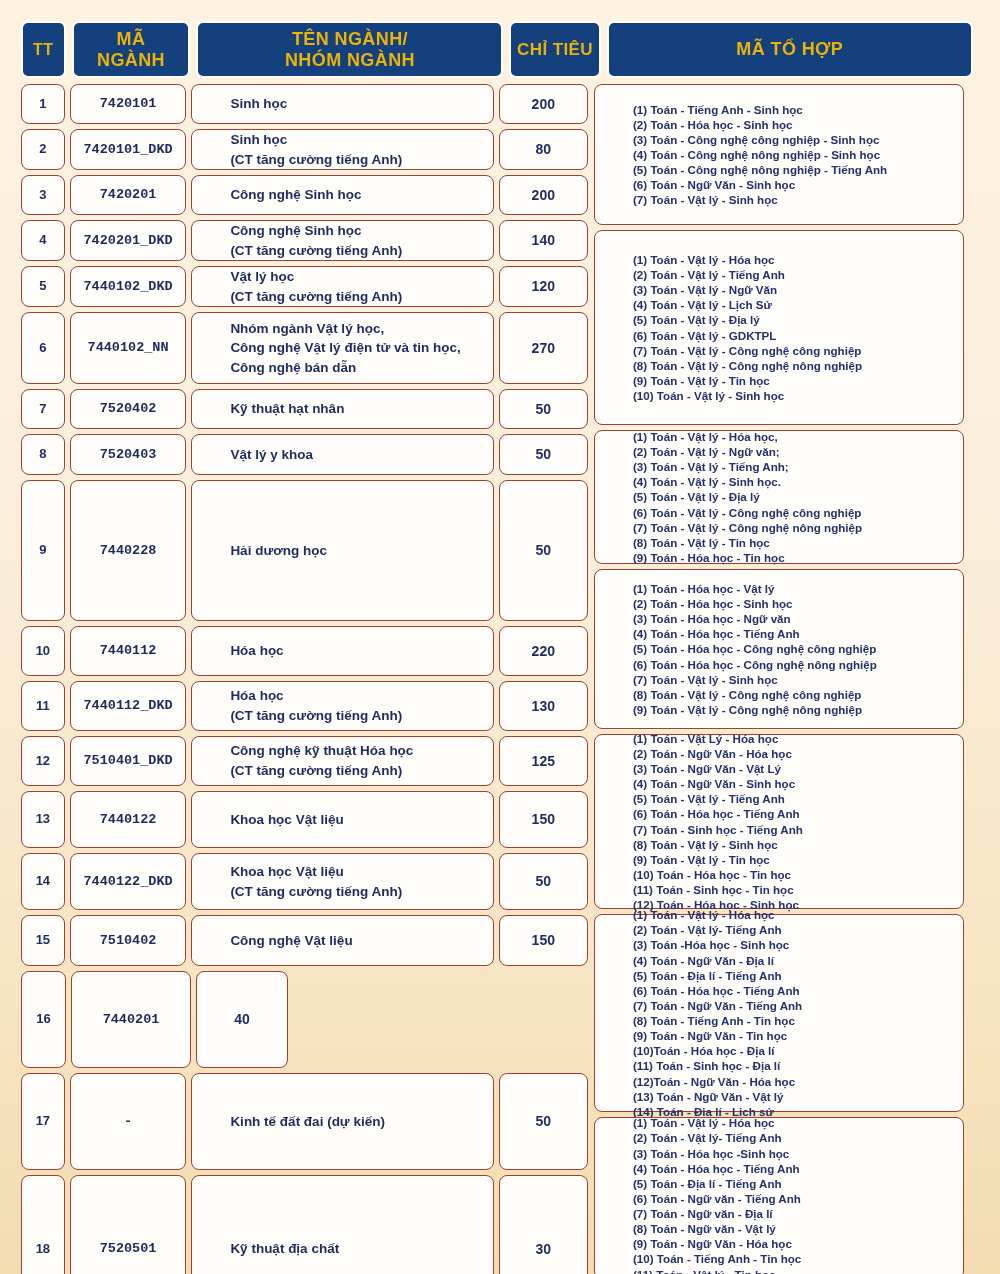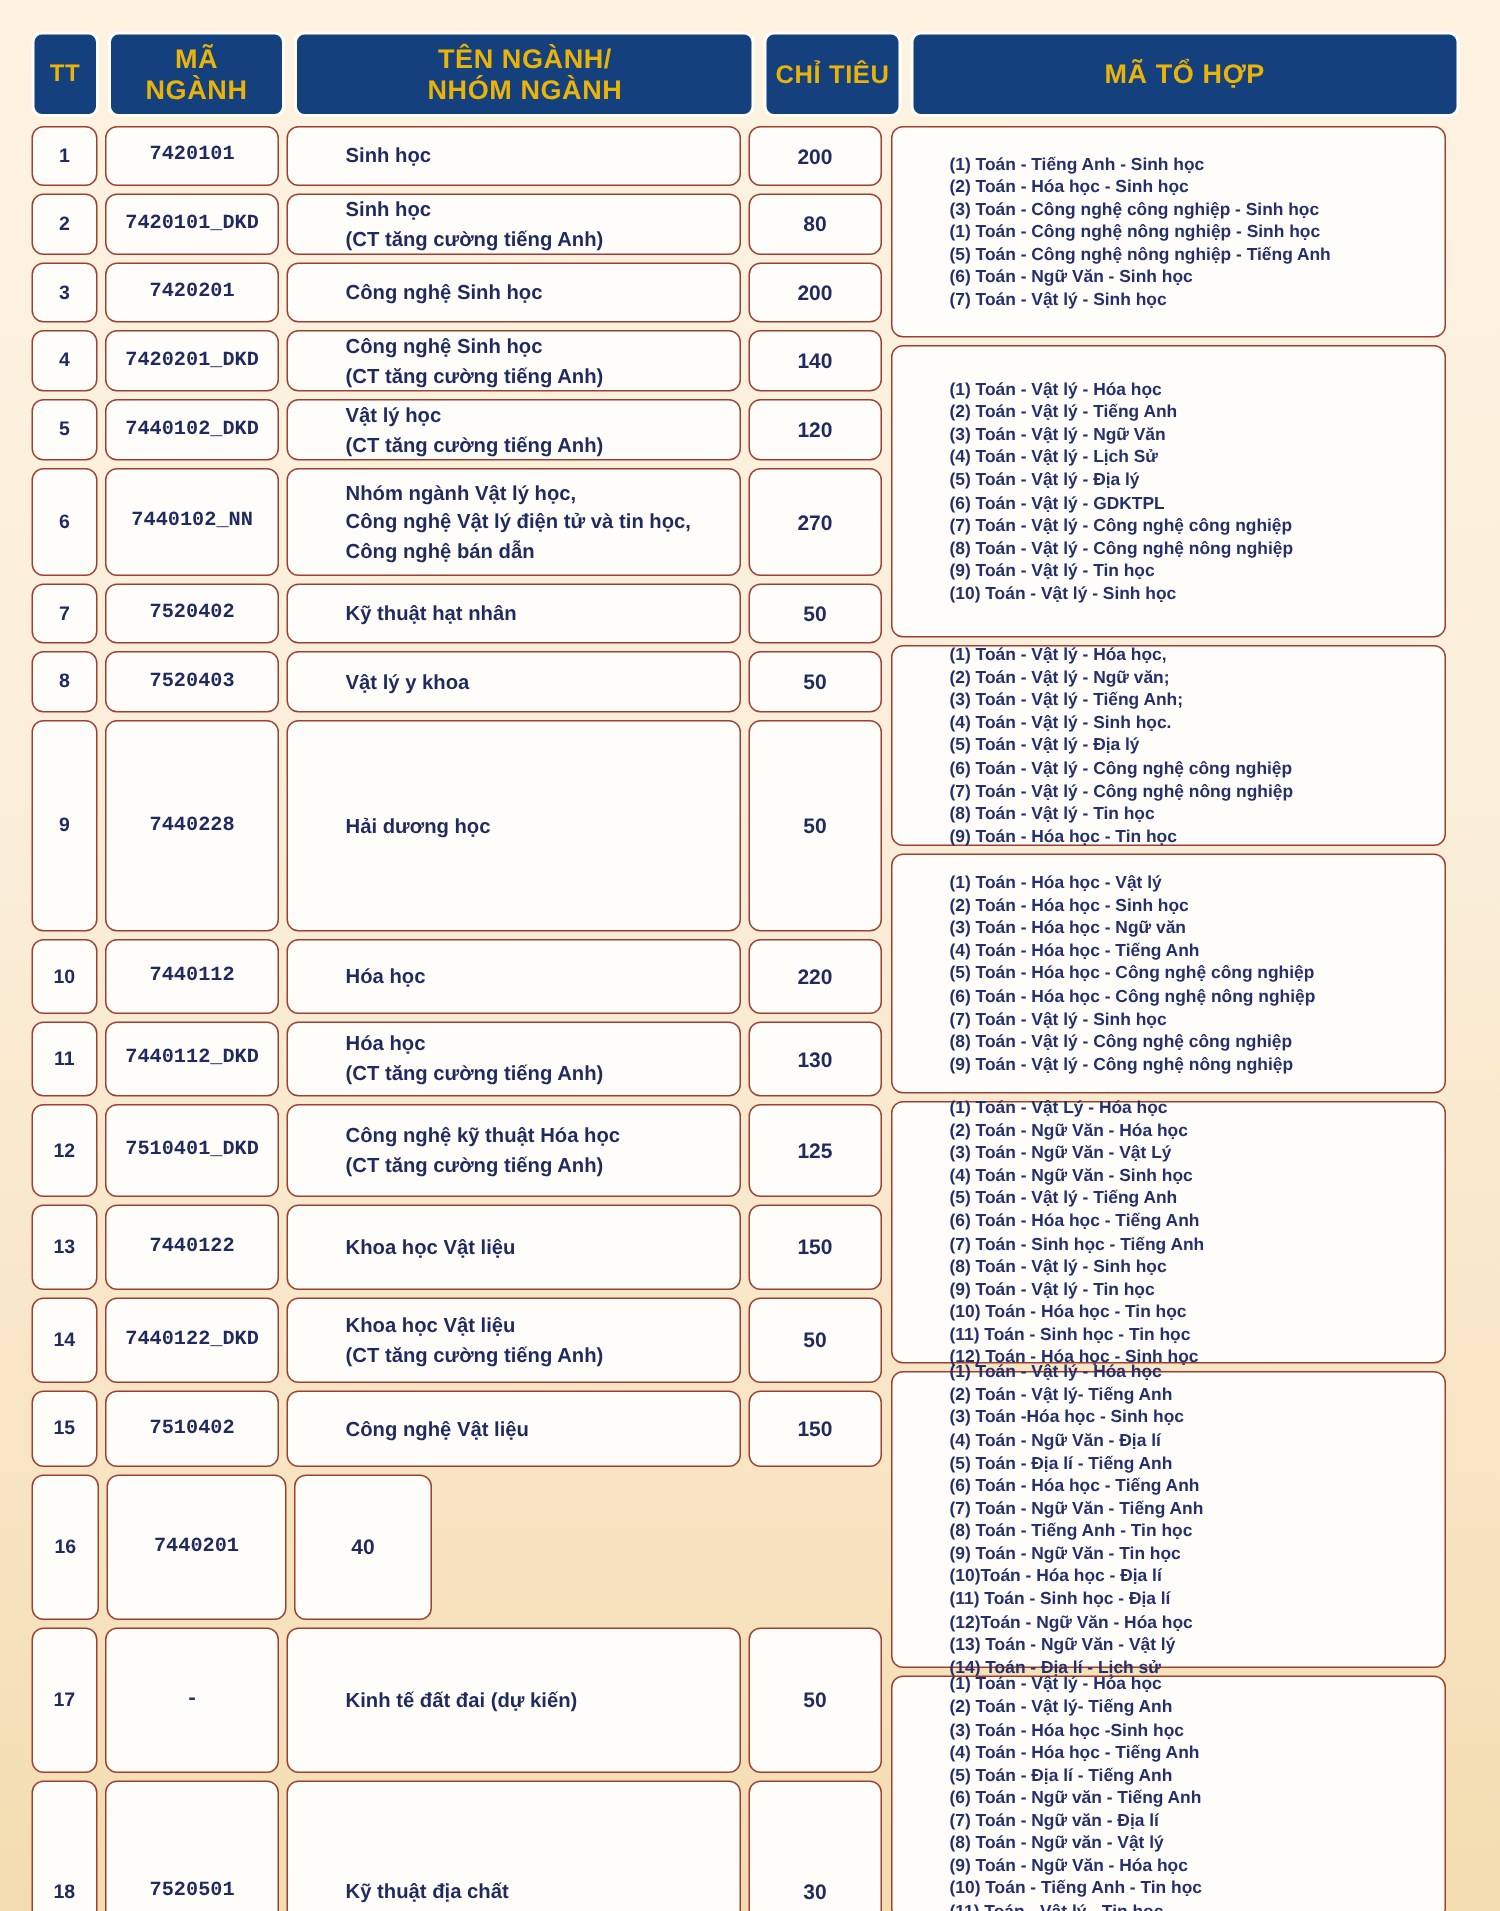--- a/index.html
+++ b/index.html
@@ -213,21 +213,21 @@
           <div class="cell c-ten">Hóa học</div>
           <div class="cell c-chitieu">220</div>
         </div>
         <div class="data-row" style="height: 50px;">
           <div class="cell c-tt">11</div>
           <div class="cell c-ma">7440112_DKD</div>
           <div class="cell c-ten">Hóa học
 (CT tăng cường tiếng Anh)</div>
           <div class="cell c-chitieu">130</div>
         </div>
-        <div class="data-row" style="height: 62px;">
+        <div class="data-row" style="height: 50px;">
           <div class="cell c-tt">12</div>
           <div class="cell c-ma">7510401_DKD</div>
           <div class="cell c-ten">Công nghệ kỹ thuật Hóa học
 (CT tăng cường tiếng Anh)</div>
           <div class="cell c-chitieu">125</div>
         </div>
         <div class="data-row" style="height: 57px;">
           <div class="cell c-tt">13</div>
           <div class="cell c-ma">7440122</div>
           <div class="cell c-ten">Khoa học Vật liệu</div>
@@ -262,21 +262,21 @@
           <div class="cell c-ma">7520501</div>
           <div class="cell c-ten">Kỹ thuật địa chất</div>
           <div class="cell c-chitieu">30</div>
         </div>
       </div>
     <div class="right-col" id="right-col">
         <div class="combo-cell" style="height: 141px;">
           <div>(1) Toán - Tiếng Anh - Sinh học</div>
           <div>(2) Toán - Hóa học - Sinh học</div>
           <div>(3) Toán - Công nghệ công nghiệp - Sinh học</div>
-          <div>(1) Toán - Công nghệ nông nghiệp  - Sinh học</div>
+          <div>(4) Toán - Công nghệ nông nghiệp  - Sinh học</div>
           <div>(5) Toán - Công nghệ nông nghiệp - Tiếng Anh</div>
           <div>(6) Toán - Ngữ Văn - Sinh học</div>
           <div>(7) Toán - Vật lý - Sinh học</div>
         </div>
         <div class="combo-cell" style="height: 195px;">
           <div>(1) Toán - Vật lý - Hóa học</div>
           <div>(2) Toán - Vật lý - Tiếng Anh</div>
           <div>(3) Toán - Vật lý - Ngữ Văn</div>
           <div>(4) Toán - Vật lý - Lịch Sử</div>
           <div>(5) Toán - Vật lý - Địa lý</div>

